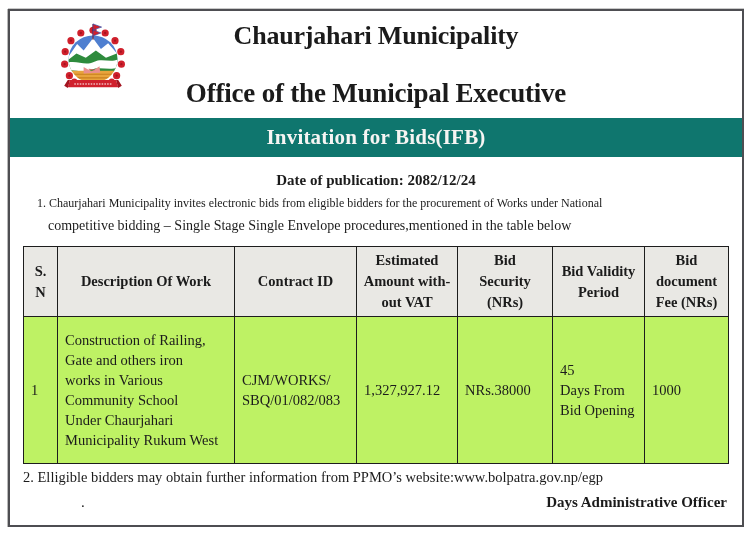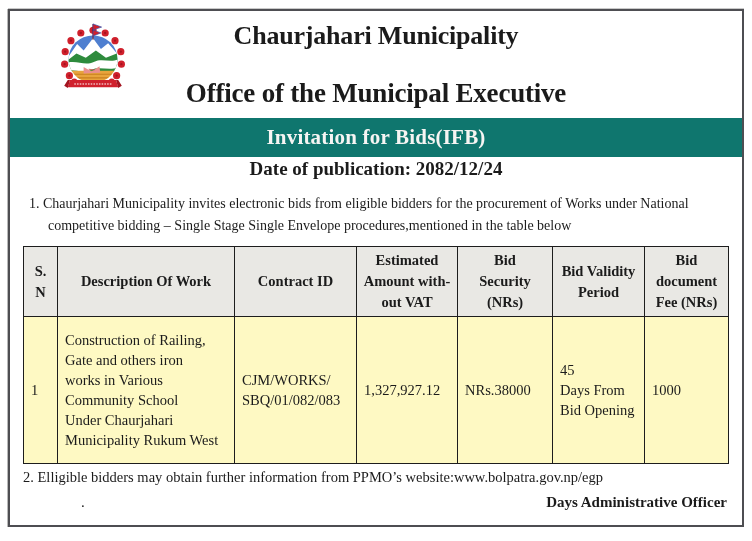--- a/index.html
+++ b/index.html
@@ -16,36 +16,36 @@
   .ctr{left:0;width:752px;text-align:center;}
   .title-main{top:21px;font-size:26px;font-weight:bold;letter-spacing:-0.2px;line-height:30px;}
   .title-sub{top:53px;font-size:27px;font-weight:bold;letter-spacing:-0.2px;line-height:32px;margin-top:24px;}
   .title-district{top:91px;font-size:15px;font-weight:bold;margin-top:44px;}
   .logo{left:57px;top:19px;width:72px;height:76px;}
   .banner{
     left:10px;top:118px;width:732px;height:39px;background:#0f766e;
     color:#f6f5f3;font-size:21px;font-weight:bold;line-height:39px;text-align:center;
     letter-spacing:0.2px;
   }
-  .pub-date{top:158px;font-size:19px;font-weight:bold;}
-  .intro1{left:29px;top:196px;font-size:14px;white-space:nowrap;}
+  .pub-date{top:172px;font-size:15px;font-weight:bold;}
+  .intro1{left:37px;top:196px;font-size:12px;white-space:nowrap;}
   .intro2{left:48px;top:218px;font-size:14px;white-space:nowrap;}
   table.bid{
     position:absolute;left:23px;top:246px;width:705px;
     border-collapse:collapse;table-layout:fixed;font-size:14.5px;
   }
   table.bid th, table.bid td{
     border:1.6px solid #1d1d1d;white-space:pre-line;overflow:hidden;
   }
   table.bid thead th{
     background:#e9e8e4;font-weight:bold;text-align:center;vertical-align:middle;
     height:69px;line-height:21px;padding:0 2px;
   }
   table.bid tbody td{
-    background:#fef9c3;vertical-align:middle;height:146px;line-height:20px;
+    background:#bef264;vertical-align:middle;height:146px;line-height:20px;
     padding:0 3px 0 7px;text-align:left;font-size:14.5px;
   }
   .note{left:23px;top:469px;font-size:14.5px;white-space:nowrap;}
   .stray{left:81px;top:494px;font-size:15px;}
   .signature{right:25px;top:494px;font-size:15px;font-weight:bold;}
 </style>
 </head>
 <body>
 
 <div class="page">

